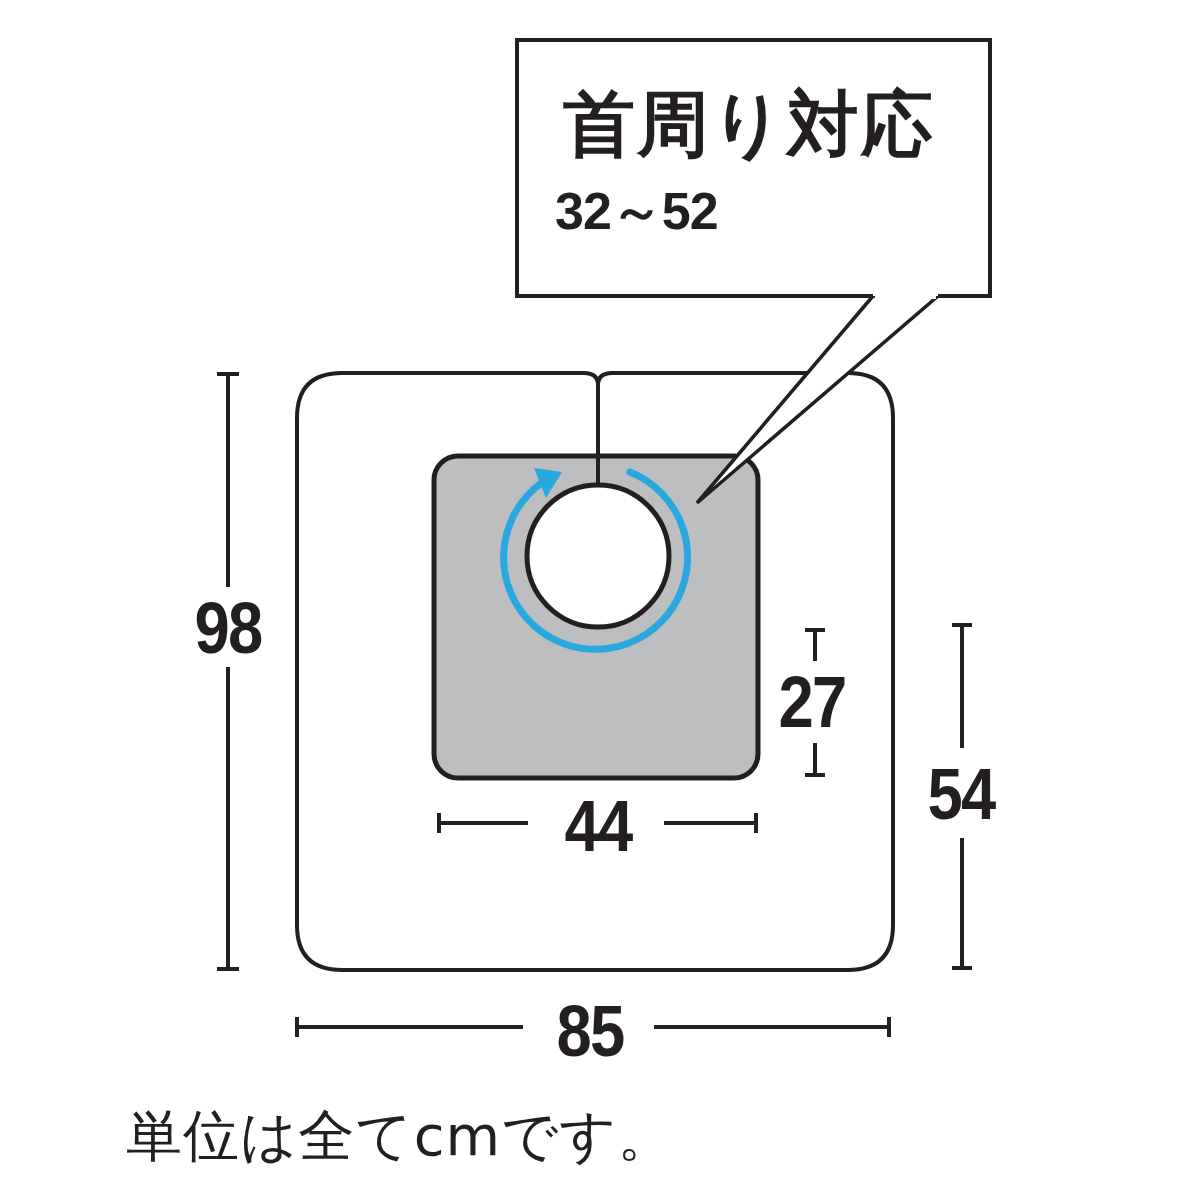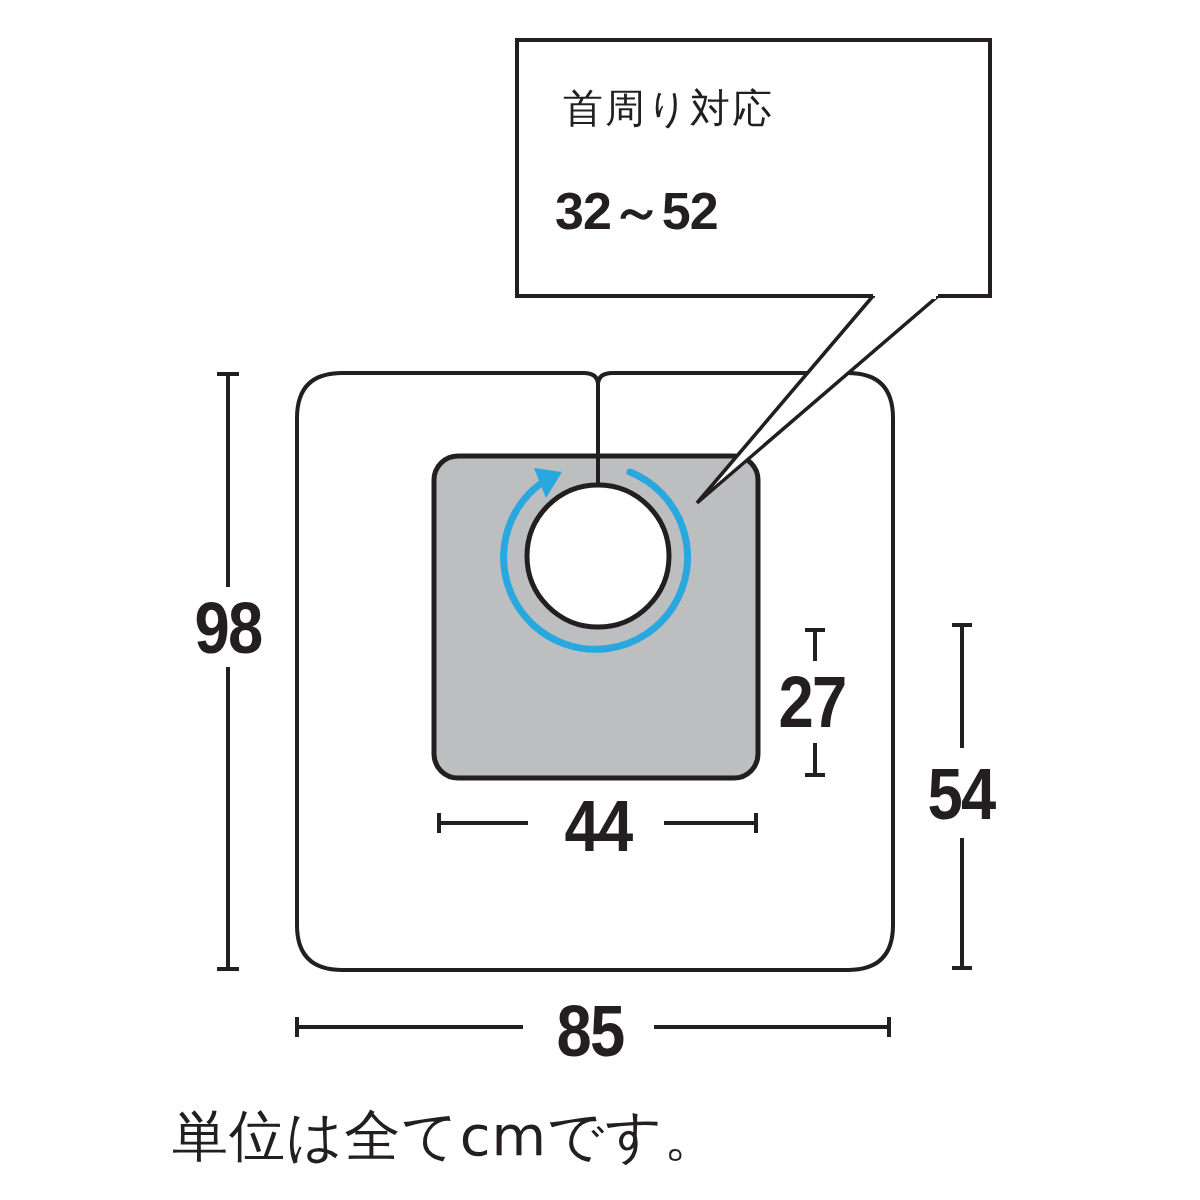--- a/index.html
+++ b/index.html
@@ -1,20 +1,20 @@
 <!DOCTYPE html>
 <html><head>
   <meta charset="utf-8">
   <style>
     html, body { margin: 0; padding: 0; background: #ffffff; }
     body { width: 1200px; height: 1200px; position: relative; overflow: hidden; }
     svg { position: absolute; left: 0; top: 0; }
     .txt { position: absolute; color: #231f20; white-space: nowrap; line-height: 1; }
     .dim { font-family: "Liberation Sans", sans-serif; font-weight: bold; font-size: 72px; letter-spacing: -2px; transform: scaleX(0.88); transform-origin: center; }
-    .callout-title { font-family: "DejaVu Sans", sans-serif; font-size: 40px; font-weight: normal; letter-spacing: 2px; }
+    .callout-title { font-family: "DejaVu Sans", sans-serif; font-size: 72px; font-weight: bold; letter-spacing: 2px; }
     .callout-range { font-family: "Liberation Sans", sans-serif; font-weight: bold; font-size: 52px; letter-spacing: -1px; }
     .footnote { font-family: "DejaVu Sans", sans-serif; font-size: 56px; letter-spacing: 1px; }
   </style>
 </head>
 <body>
 
 <svg width="1200" height="1200" viewBox="0 0 1200 1200">
 
   <path d="M 342 373 L 584 373 Q 598 373 598 385 Q 598 373 612 373 L 848 373 Q 893 373 893 418 L 893 925 Q 893 970 848 970 L 342 970 Q 297 970 297 925 L 297 418 Q 297 373 342 373 Z" fill="#ffffff" stroke="#231f20" stroke-width="4"></path>
 
@@ -73,13 +73,13 @@
 
 <div class="txt callout-title" style="left:563px; top:88px;">首周り対応</div>
 <div class="txt callout-range" style="left:555px; top:185px;">32～52</div>
 
 <div class="txt dim" style="left:180px; top:592px; width:96px; text-align:center;">98</div>
 <div class="txt dim" style="left:540px; top:995px; width:100px; text-align:center;">85</div>
 <div class="txt dim" style="left:548px; top:790px; width:100px; text-align:center;">44</div>
 <div class="txt dim" style="left:764px; top:666px; width:96px; text-align:center;">27</div>
 <div class="txt dim" style="left:913px; top:758px; width:96px; text-align:center;">54</div>
 
-<div class="txt footnote" style="left:126px; top:1108px;margin-left:46px;">単位は全てcmです。</div>
+<div class="txt footnote" style="left:126px; top:1108px;">単位は全てcmです。</div>
 
 </body></html>

